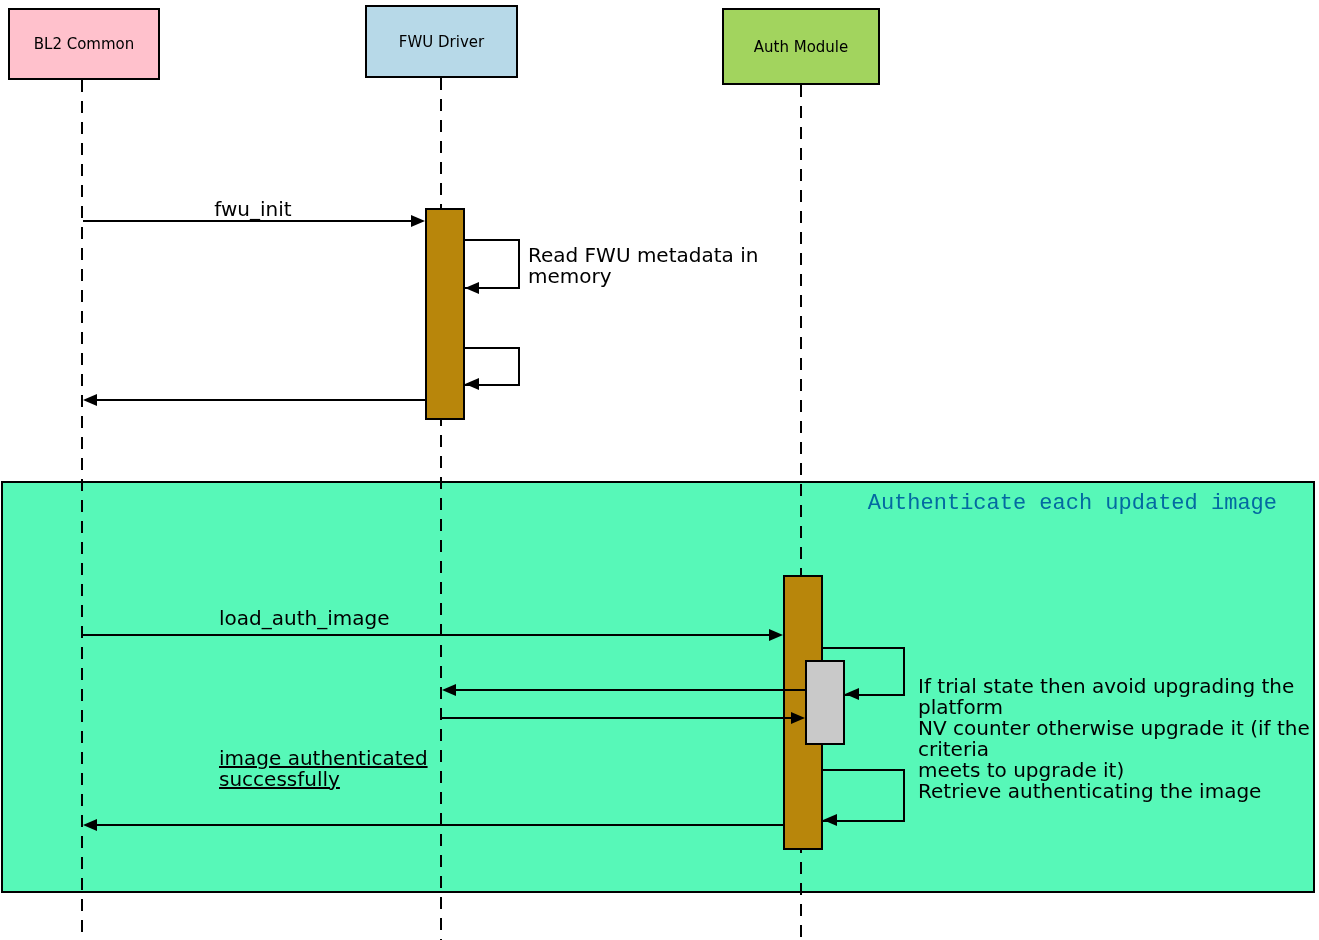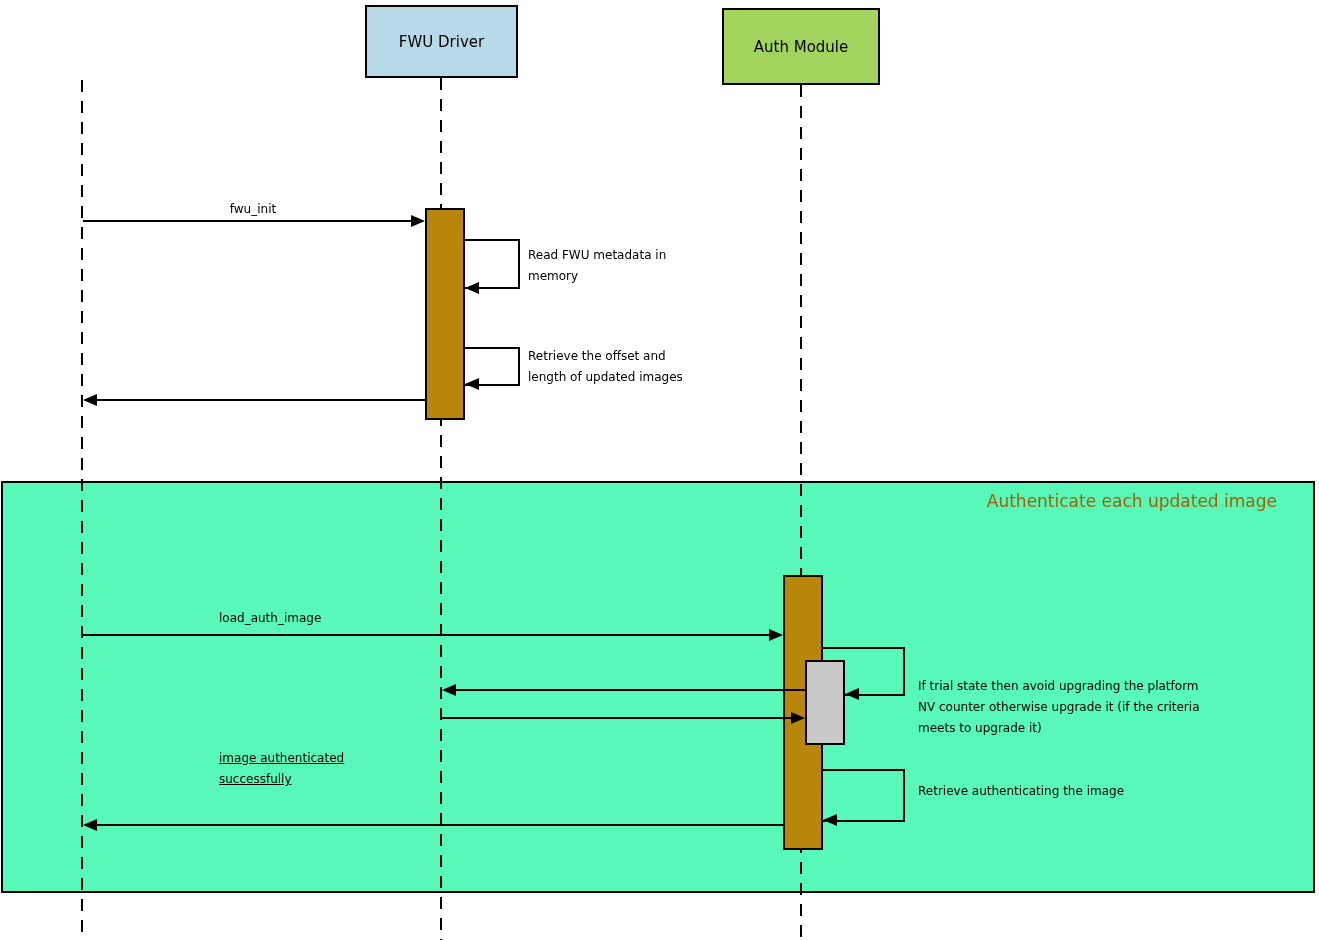--- a/index.html
+++ b/index.html
@@ -18,23 +18,24 @@
   .frame {
     position: absolute;
     left: 1px; top: 481px;
     width: 1314px; height: 412px;
     border: 2px solid #000;
     z-index: 0;
   }
   .frame-title {
     position: absolute;
     top: 8px; right: 36px;
-    font-size: 17px;
-    color: #a16207;
+    font-size: 22px;
+    color: #0369a1;
     z-index: 6;
+    font-family: Liberation Mono, monospace;
   }
   
   .actor-box {
     position: absolute;
     border: 2px solid #000;
     display: flex;
     align-items: center;
     justify-content: center;
     font-size: 15px;
     color: #000;
@@ -74,41 +75,44 @@
     width: 0; height: 0;
     border-top: 6px solid transparent;
     border-bottom: 6px solid transparent;
     z-index: 5;
   }
   .arrow-right { border-left: 14px solid #000; }
   .arrow-left  { border-right: 14px solid #000; }
   
   .msg-label {
     position: absolute;
-    font-size: 12px;
+    font-size: 20px;
     line-height: 21px;
     color: #000;
     white-space: pre-line;
     z-index: 6;
   }
   .centered { text-align: center; }
 </style>
 </head>
 <body>
 
 <div class="canvas">
 
   <div class="frame" style="background-color: rgb(87, 248, 184);">
     <div class="frame-title">Authenticate each updated image</div>
   </div>
 
   <div class="lifeline" style="left:81px; top:80px; height:860px;"></div>
   <div class="lifeline" style="left:440px; top:78px; height:862px;"></div>
   <div class="lifeline" style="left:800px; top:85px; height:855px;"></div>
 
+  <div class="actor-box" style="left: 8px; top: 8px; width: 152px; height: 72px; background-color: rgb(255, 193, 204);">
+    <span>BL2 Common</span>
+  </div>
   <div class="actor-box" style="left: 365px; top: 5px; width: 153px; height: 73px; background-color: rgb(183, 217, 232);">
     <span>FWU Driver</span>
   </div>
   <div class="actor-box" style="left: 722px; top: 8px; width: 158px; height: 77px; background-color: rgb(162, 212, 94);">
     <span>Auth Module</span>
   </div>
 
   <div class="activation" style="left: 425px; top: 208px; width: 40px; height: 212px; background-color: rgb(184, 134, 11);"></div>
   <div class="activation" style="left: 783px; top: 575px; width: 40px; height: 275px; background-color: rgb(184, 134, 11);"></div>
   <div class="activation nested" style="left: 805px; top: 660px; width: 40px; height: 85px; background-color: rgb(201, 201, 201);"></div>
@@ -117,22 +121,20 @@
   <div class="arrow-right" style="left:411px; top:215px;"></div>
   <div class="msg-label centered" style="left:118px; top:199px; width:270px;">fwu_init</div>
 
   <div class="self-loop" style="left:465px; top:239px; width:55px; height:50px;"></div>
   <div class="arrow-left" style="left:465px; top:282px;"></div>
   <div class="msg-label" style="left:528px; top:245px;">Read FWU metadata in
 memory</div>
 
   <div class="self-loop" style="left:465px; top:347px; width:55px; height:39px;"></div>
   <div class="arrow-left" style="left:465px; top:378px;"></div>
-  <div class="msg-label" style="left:528px; top:346px;">Retrieve the offset and
-length of updated images</div>
 
   <div class="msg-line" style="left:97px; top:399px; width:328px;"></div>
   <div class="arrow-left" style="left:83px; top:394px;"></div>
 
   <div class="msg-line" style="left:83px; top:634px; width:686px;"></div>
   <div class="arrow-right" style="left:769px; top:629px;"></div>
   <div class="msg-label" style="left:219px; top:608px;">load_auth_image</div>
 
   <div class="self-loop" style="left:823px; top:647px; width:82px; height:49px;"></div>
   <div class="arrow-left" style="left:845px; top:688px;"></div>

